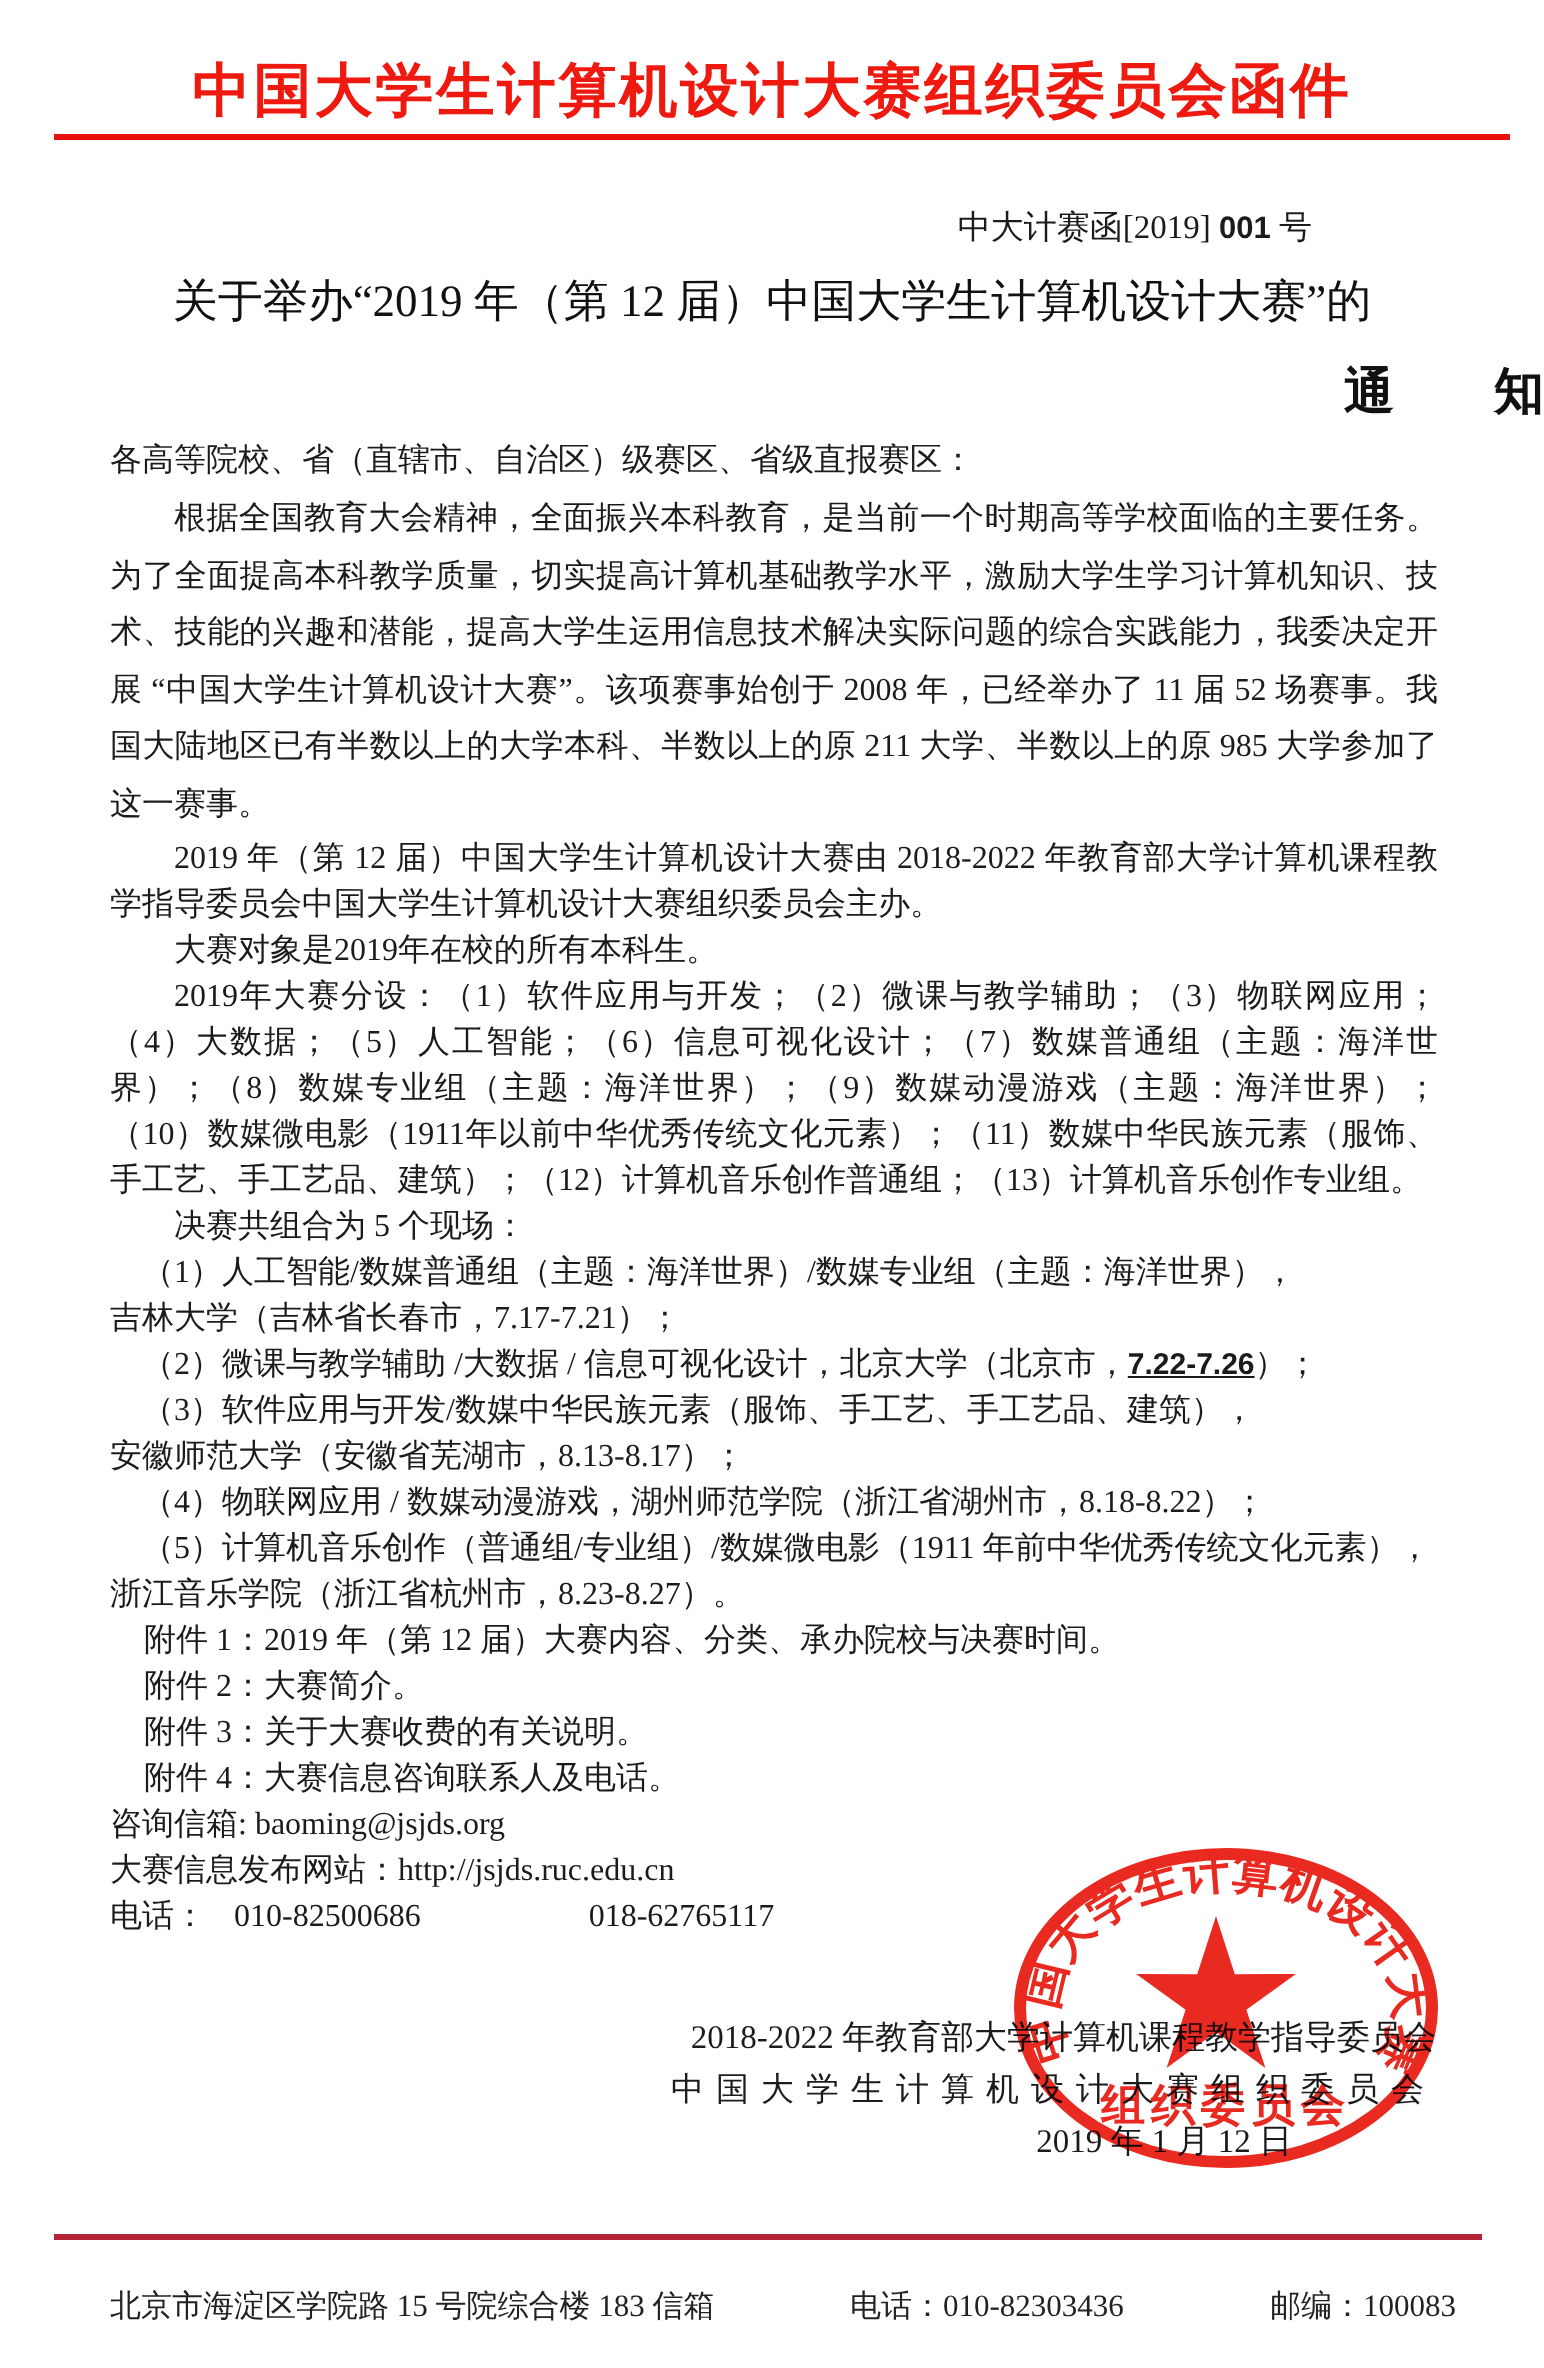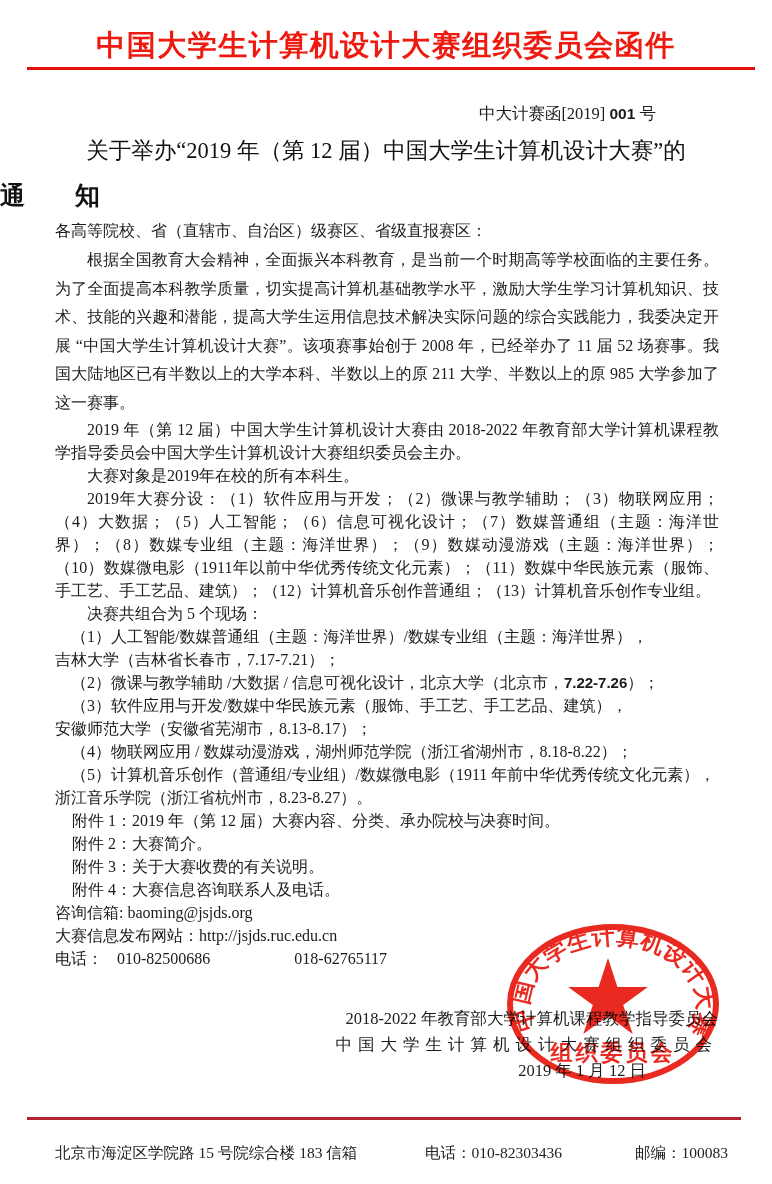--- a/index.html
+++ b/index.html
@@ -8,34 +8,34 @@
 
   
   .org-title{position:absolute;top:26px;left:0;width:772px;text-align:center;
              font-family:"Liberation Sans","DejaVu Sans",sans-serif;
              font-weight:900;font-size:29px;letter-spacing:1.5px;color:#ee1a10;}
   .red-rule{position:absolute;top:67px;left:27px;width:728px;height:3px;background:#e8100c;}
   .doc-number{position:absolute;top:103px;right:116px;font-size:16.5px;color:#1b1b1b;}
   .doc-number b{font-family:"Liberation Sans","DejaVu Sans",sans-serif;font-size:15.5px;}
   .title1{position:absolute;top:135px;left:0;width:772px;text-align:center;
           font-weight:normal;font-size:22.5px;color:#111;}
-  .title2{position:absolute;top:179px;left:0;width:772px;text-align:left;
+  .title2{position:absolute;top:179px;left:0;width:772px;text-align:right;
           font-weight:bold;font-size:25px;color:#111;}
 
   
   .body-block{position:absolute;top:216px;left:55px;width:664px;font-size:16px;
               text-align:justify;}
   .recipient{line-height:30px;}
   .para-lg{line-height:28.6px;text-indent:2em;margin:0;}
   .para-sm{line-height:23px;text-indent:2em;margin:0;}
   .venue-line{line-height:23px;padding-left:16px;margin:0;}
   .venue-center{line-height:23px;text-align:left;margin:0;}
   .attach-line{line-height:23px;padding-left:17px;margin:0;}
   .info-line{line-height:23px;margin:0;}
-  .num-bold{font-weight:bold;font-family:"Liberation Sans","DejaVu Sans",sans-serif;font-size:15px;}
+  .num-bold{font-weight:bold;font-family:"Liberation Sans","DejaVu Sans",sans-serif;font-size:15px;text-decoration:underline;}
   .phone-num1{margin-left:14px;}
   .phone-num2{margin-left:84px;}
 
   
   .signature{position:absolute;top:1006px;right:54px;width:400px;font-size:16.5px;
              color:#1b1b1b;}
   .sig-line1{text-align:right;line-height:25px;}
   .sig-line2{text-align:right;line-height:25px;letter-spacing:6px;margin-top:1px;}
   .sig-date{text-align:right;line-height:25px;padding-right:72px;margin-top:1px;}
 

